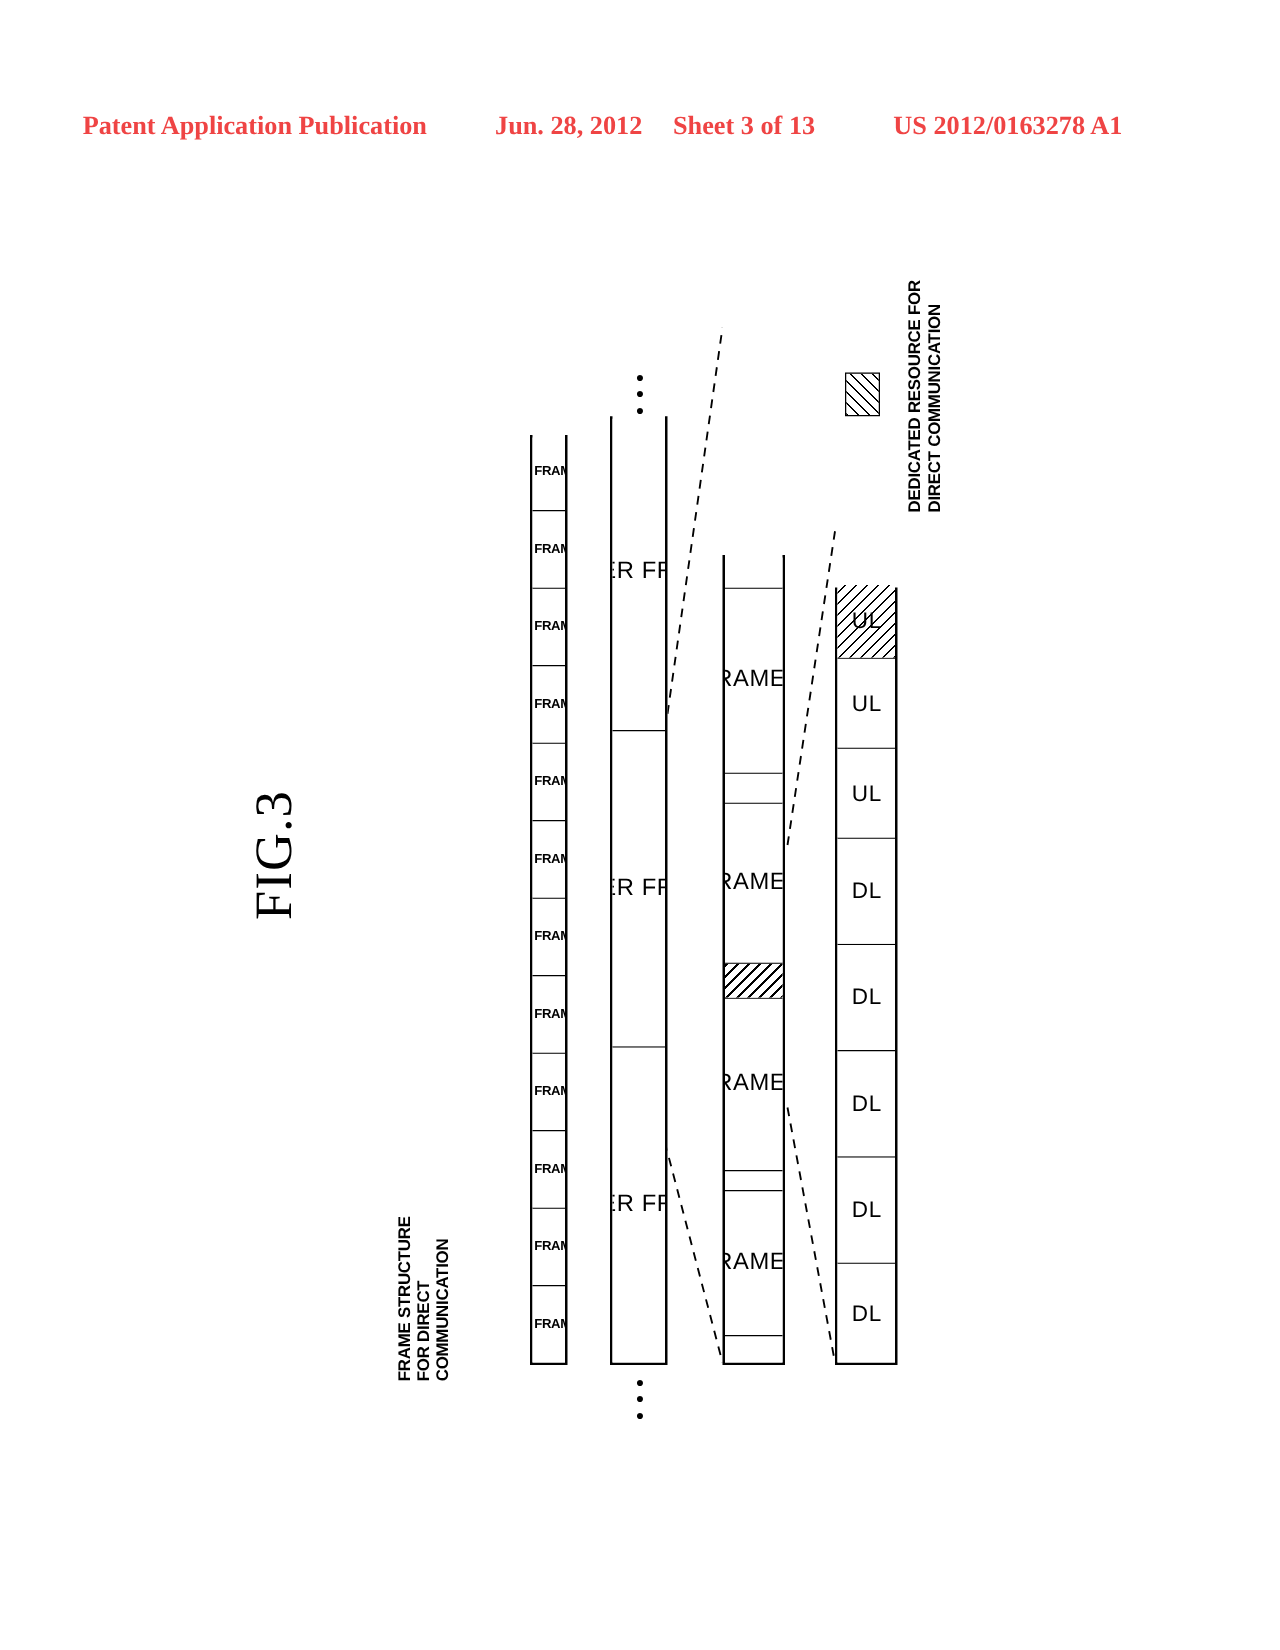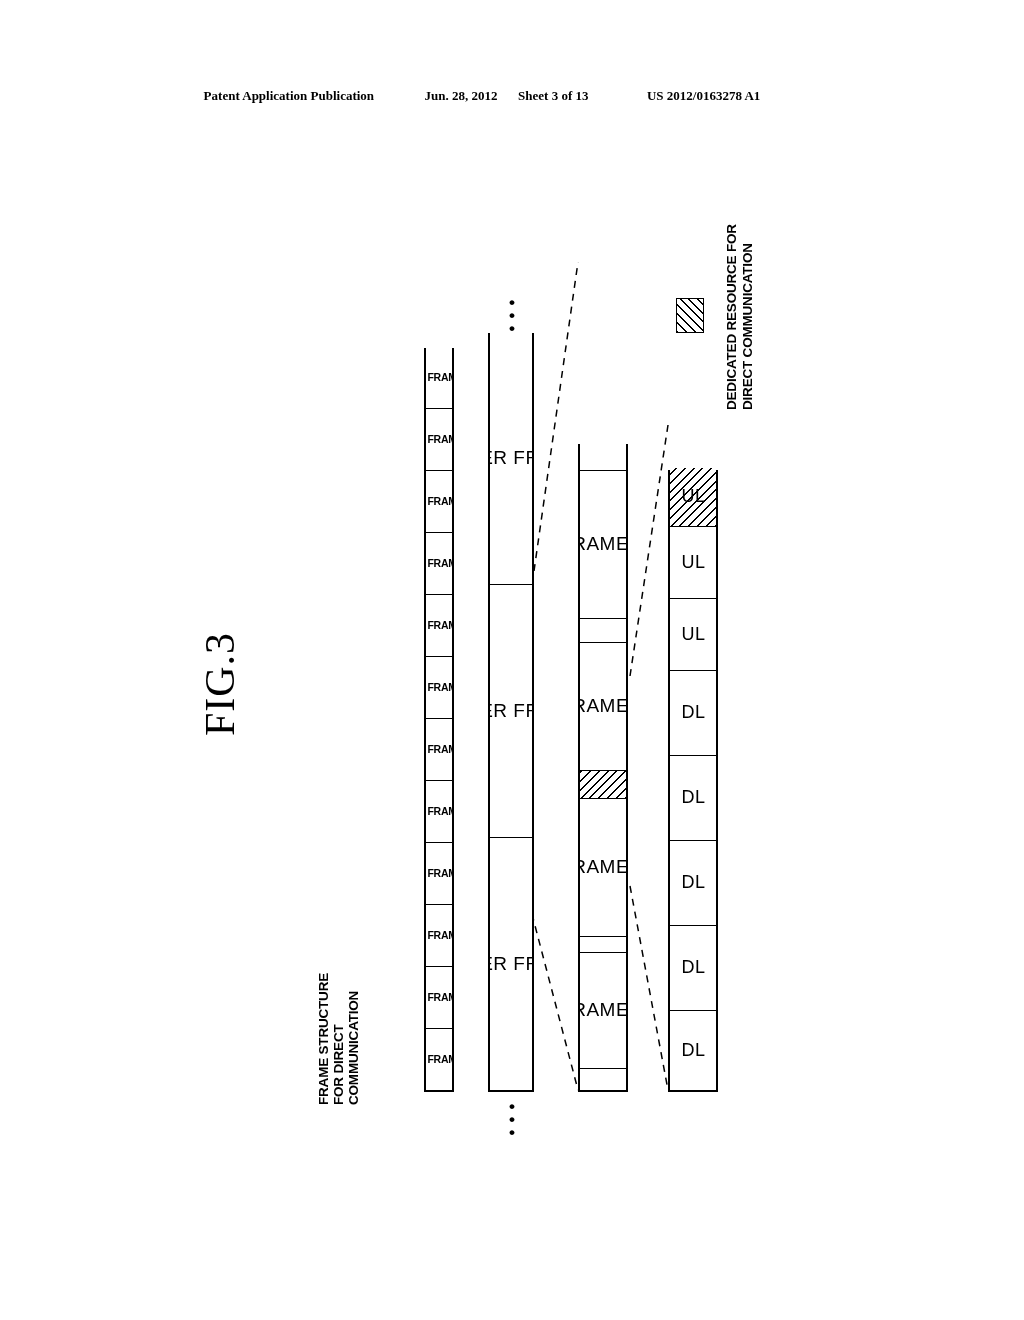--- a/index.html
+++ b/index.html
@@ -17,22 +17,22 @@
 
   
   #page-header {
     position: absolute;
     top: 88px;
     left: 0;
     width: 964px;
     text-align: center;
     font-family: "Liberation Serif", serif;
     font-weight: bold;
-    font-size: 13px;
-    color: #000000;
+    font-size: 21px;
+    color: #ef4444;
     white-space: nowrap;
   }
   #page-header .hdr-seg { display: inline-block; vertical-align: baseline; }
   #page-header .gap-a { display: inline-block; width: 44px; }
   #page-header .gap-b { display: inline-block; width: 14px; }
   #page-header .gap-c { display: inline-block; width: 52px; }
 
   
   #fig-title {
     position: absolute;

